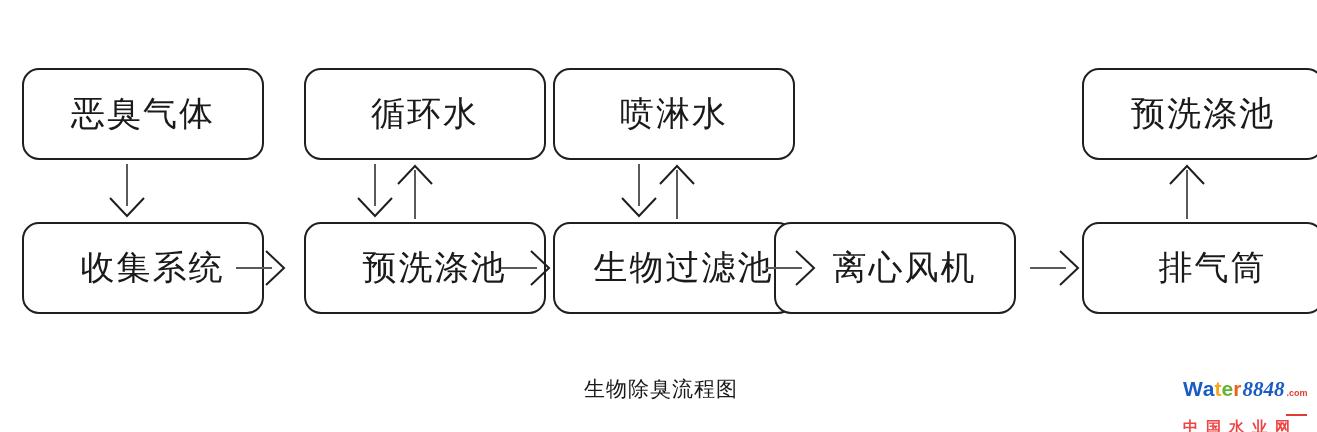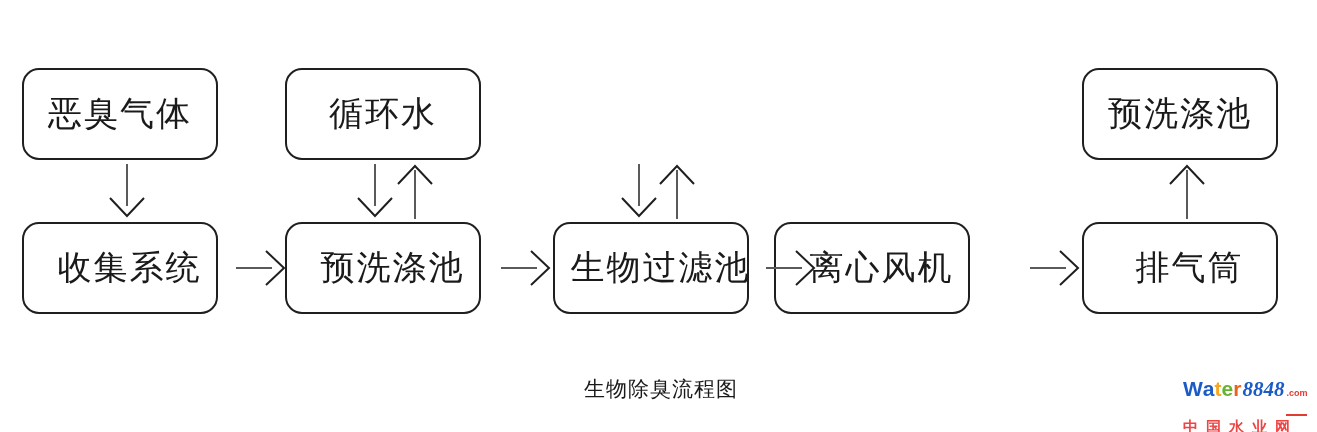--- a/index.html
+++ b/index.html
@@ -10,41 +10,41 @@
   }
   #canvas {
     position: relative;
     width: 1317px;
     height: 432px;
     background: #ffffff;
     overflow: hidden;
   }
   .node {
     position: absolute;
-    width: 196px;
+    width: 242px;
     height: 92px;
     box-sizing: border-box;
     background: #ffffff;
     border: 2px solid #1f1f1f;
     border-radius: 17px;
     display: flex;
     align-items: center;
     justify-content: center;
   }
   .node .label {
     font-size: 34px;
     color: #1a1a1a;
     letter-spacing: 2px;
     white-space: nowrap;
   }
   
   .row-top    { top: 68px; }
   .row-bottom { top: 222px; padding-left: 19px; }
   .col-1 { left: 22px; }
-  .col-2 { left: 285px; }
+  .col-2 { left: 304px; }
   .col-3 { left: 553px; }
   .col-4 { left: 774px; }
   .col-5 { left: 1082px; }
 
   #arrows {
     position: absolute;
     left: 0; top: 0;
     width: 1317px;
     height: 432px;
     pointer-events: none;
@@ -104,20 +104,23 @@
 </head>
 <body>
 
 <div id="canvas">
 
   <div class="node row-top col-1">
     <span class="label">恶臭气体</span>
   </div>
   <div class="node row-top col-2">
     <span class="label">循环水</span>
+  </div>
+  <div class="node row-top col-3">
+    <span class="label">喷淋水</span>
   </div>
   <div class="node row-top col-5">
     <span class="label">预洗涤池</span>
   </div>
 
   <div class="node row-bottom col-1">
     <span class="label">收集系统</span>
   </div>
   <div class="node row-bottom col-2">
     <span class="label">预洗涤池</span>

